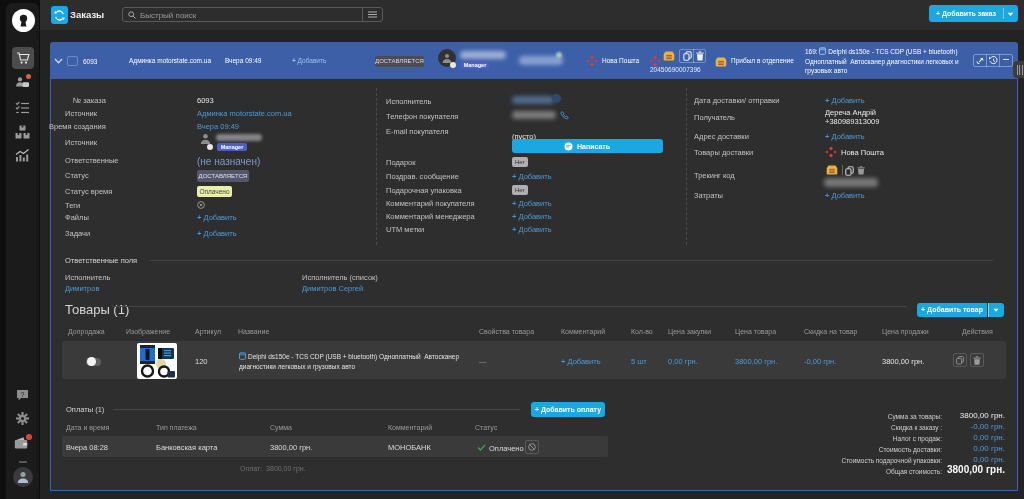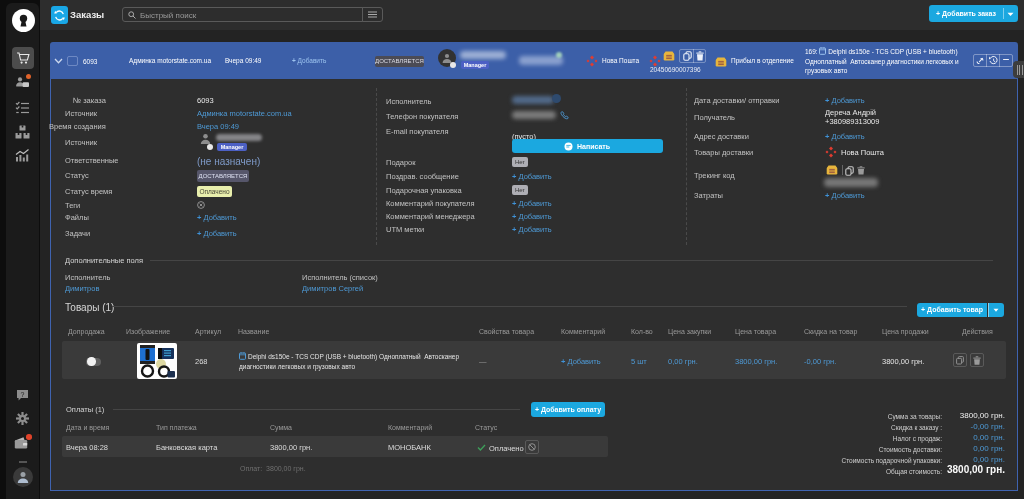--- a/index.html
+++ b/index.html
@@ -340,28 +340,28 @@
     <g fill="#9a9a9a">
       <rect x="0.3" y="1.4" width="7.4" height="1"></rect>
       <rect x="2.7" y="0.3" width="2.6" height="1"></rect>
       <path d="M1 3h6l-0.5 5.6H1.5z"></path>
     </g>
   </svg>
 <div class="a" style="left:824px;top:178px;width:54px;height:9px;border-radius:4px;background:rgba(150,150,150,.7);filter:blur(2px)"></div>
 <div class="a lbl" style="left:694px;top:191px">Затраты</div>
 <div class="a add" style="left:825px;top:191px"><b>+</b> Добавить</div>
 
-<div class="a" style="left:65px;top:256px;font-size:7.5px;color:#d5d5d5">Дополнительные поля</div>
+<div class="a" style="left:65px;top:256px;font-size:7.5px;color:#d5d5d5">Ответственные поля</div>
 <div class="a" style="left:150px;top:260px;width:843px;height:1px;background:#454545"></div>
 <div class="a lbl" style="left:65px;top:273px">Исполнитель</div>
 <div class="a lk" style="left:65px;top:284px">Димитров</div>
 <div class="a lbl" style="left:302px;top:273px">Исполнитель (список)</div>
 <div class="a lk" style="left:302px;top:284px">Димитров Сергей</div>
 
-<div class="a" style="left:65px;top:302px;font-size:10px;color:#d5d5d5">Товары (1)</div>
+<div class="a" style="left:65px;top:302px;font-size:13px;color:#d5d5d5">Товары (1)</div>
 <div class="a" style="left:112px;top:306px;width:795px;height:1px;background:#454545"></div>
 <div class="a" style="left:917px;top:303px;width:70px;height:14px;background:#1ba8e0;border-radius:3px 0 0 3px;color:#fff;font-size:7px;font-weight:bold;text-align:center;line-height:14px">+ Добавить товар</div>
 <div class="a" style="left:988px;top:303px;width:16px;height:14px;background:#1ba8e0;border-radius:0 3px 3px 0;border-left:1px solid rgba(255,255,255,.5)"></div>
 <svg class="a" style="left:993px;top:308px" width="6" height="5" viewBox="0 0 6 5">
     <path d="M0.5 0.8 L3 3.8 L5.5 0.8z" fill="#fff"></path>
   </svg>
 
 <div class="a" style="left:68px;top:328px;font-size:7px;color:#9a9a9a">Допродажа</div>
 <div class="a" style="left:126px;top:328px;font-size:7px;color:#9a9a9a">Изображение</div>
 <div class="a" style="left:195px;top:328px;font-size:7px;color:#9a9a9a">Артикул</div>
@@ -391,21 +391,21 @@
 <g fill="#3fa0d0">
       <rect x="27" y="7" width="7" height="1.2"></rect>
       <rect x="27" y="9.5" width="7" height="1.2"></rect>
       <rect x="27" y="12" width="7" height="1.2"></rect>
     </g>
 <circle cx="24" cy="21" r="5" fill="#ded9a2"></circle>
 <circle cx="10.5" cy="28" r="5.5" stroke="#161616" stroke-width="2.4" fill="none"></circle>
 <circle cx="27" cy="28.5" r="5" stroke="#161616" stroke-width="2.4" fill="none"></circle>
 <rect x="30.5" y="28" width="7.5" height="6.5" rx="1" fill="#1c2f4e"></rect>
 </svg>
-<div class="a" style="left:195px;top:357px;font-size:7.5px;color:#ddd">268</div>
+<div class="a" style="left:195px;top:357px;font-size:7.5px;color:#ddd">120</div>
 <div class="a" style="left:239px;top:352px;width:226px;font-size:6.5px;line-height:10px;color:#e4e4e4"><svg style="display:inline-block;vertical-align:-1px;margin-right:2px" width="7" height="8" viewBox="0 0 7 8">
       <rect x="0.5" y="1" width="6" height="6.3" rx="0.8" stroke="#4e9ad6" fill="none"></rect>
       <path d="M0.5 2.8h6" stroke="#4e9ad6" stroke-width="0.8"></path>
       <path d="M2 0.2v1.5M5 0.2v1.5" stroke="#4e9ad6" stroke-width="0.8"></path>
     </svg>Delphi ds150e - TCS CDP (USB + bluetooth) Одноплатный&nbsp; Автосканер диагностики легковых и грузовых авто</div>
 <div class="a" style="left:479px;top:357px;font-size:7.5px;color:#9a9a9a">—</div>
 <div class="a add" style="left:561px;top:357px"><b>+</b> Добавить</div>
 <div class="a" style="left:631px;top:357px;font-size:7.5px;color:#4e9ad6">5 шт</div>
 <div class="a" style="left:668px;top:357px;font-size:7.5px;color:#4e9ad6">0,00 грн.</div>
 <div class="a" style="left:735px;top:357px;font-size:7.5px;color:#4e9ad6">3800,00 грн.</div>

